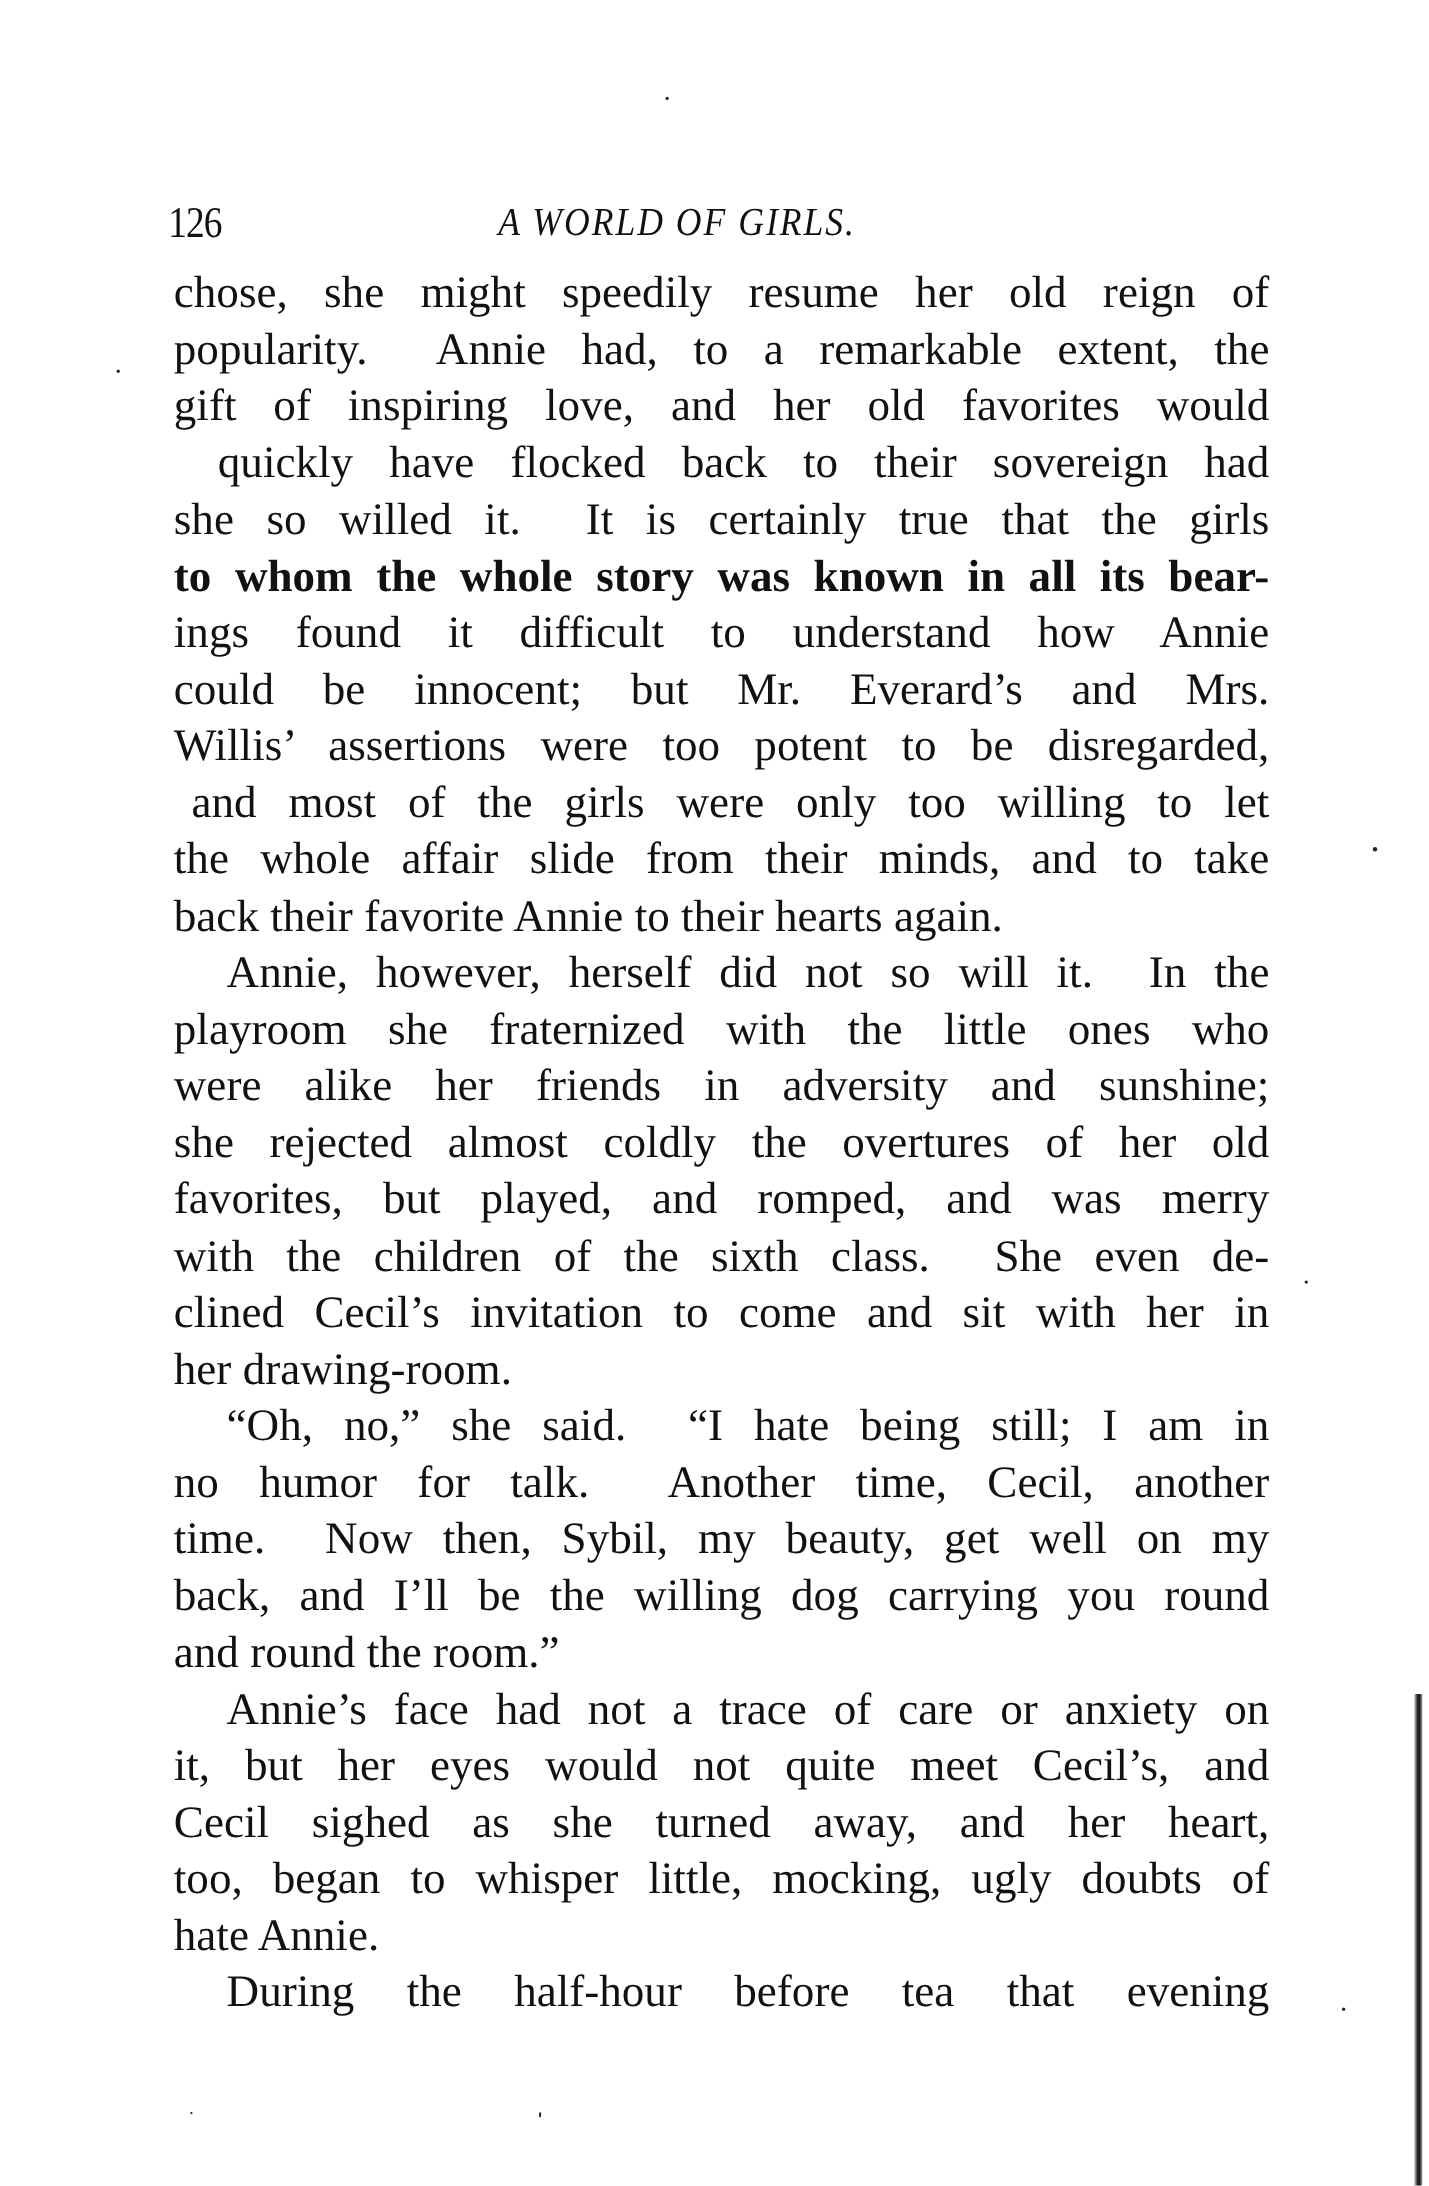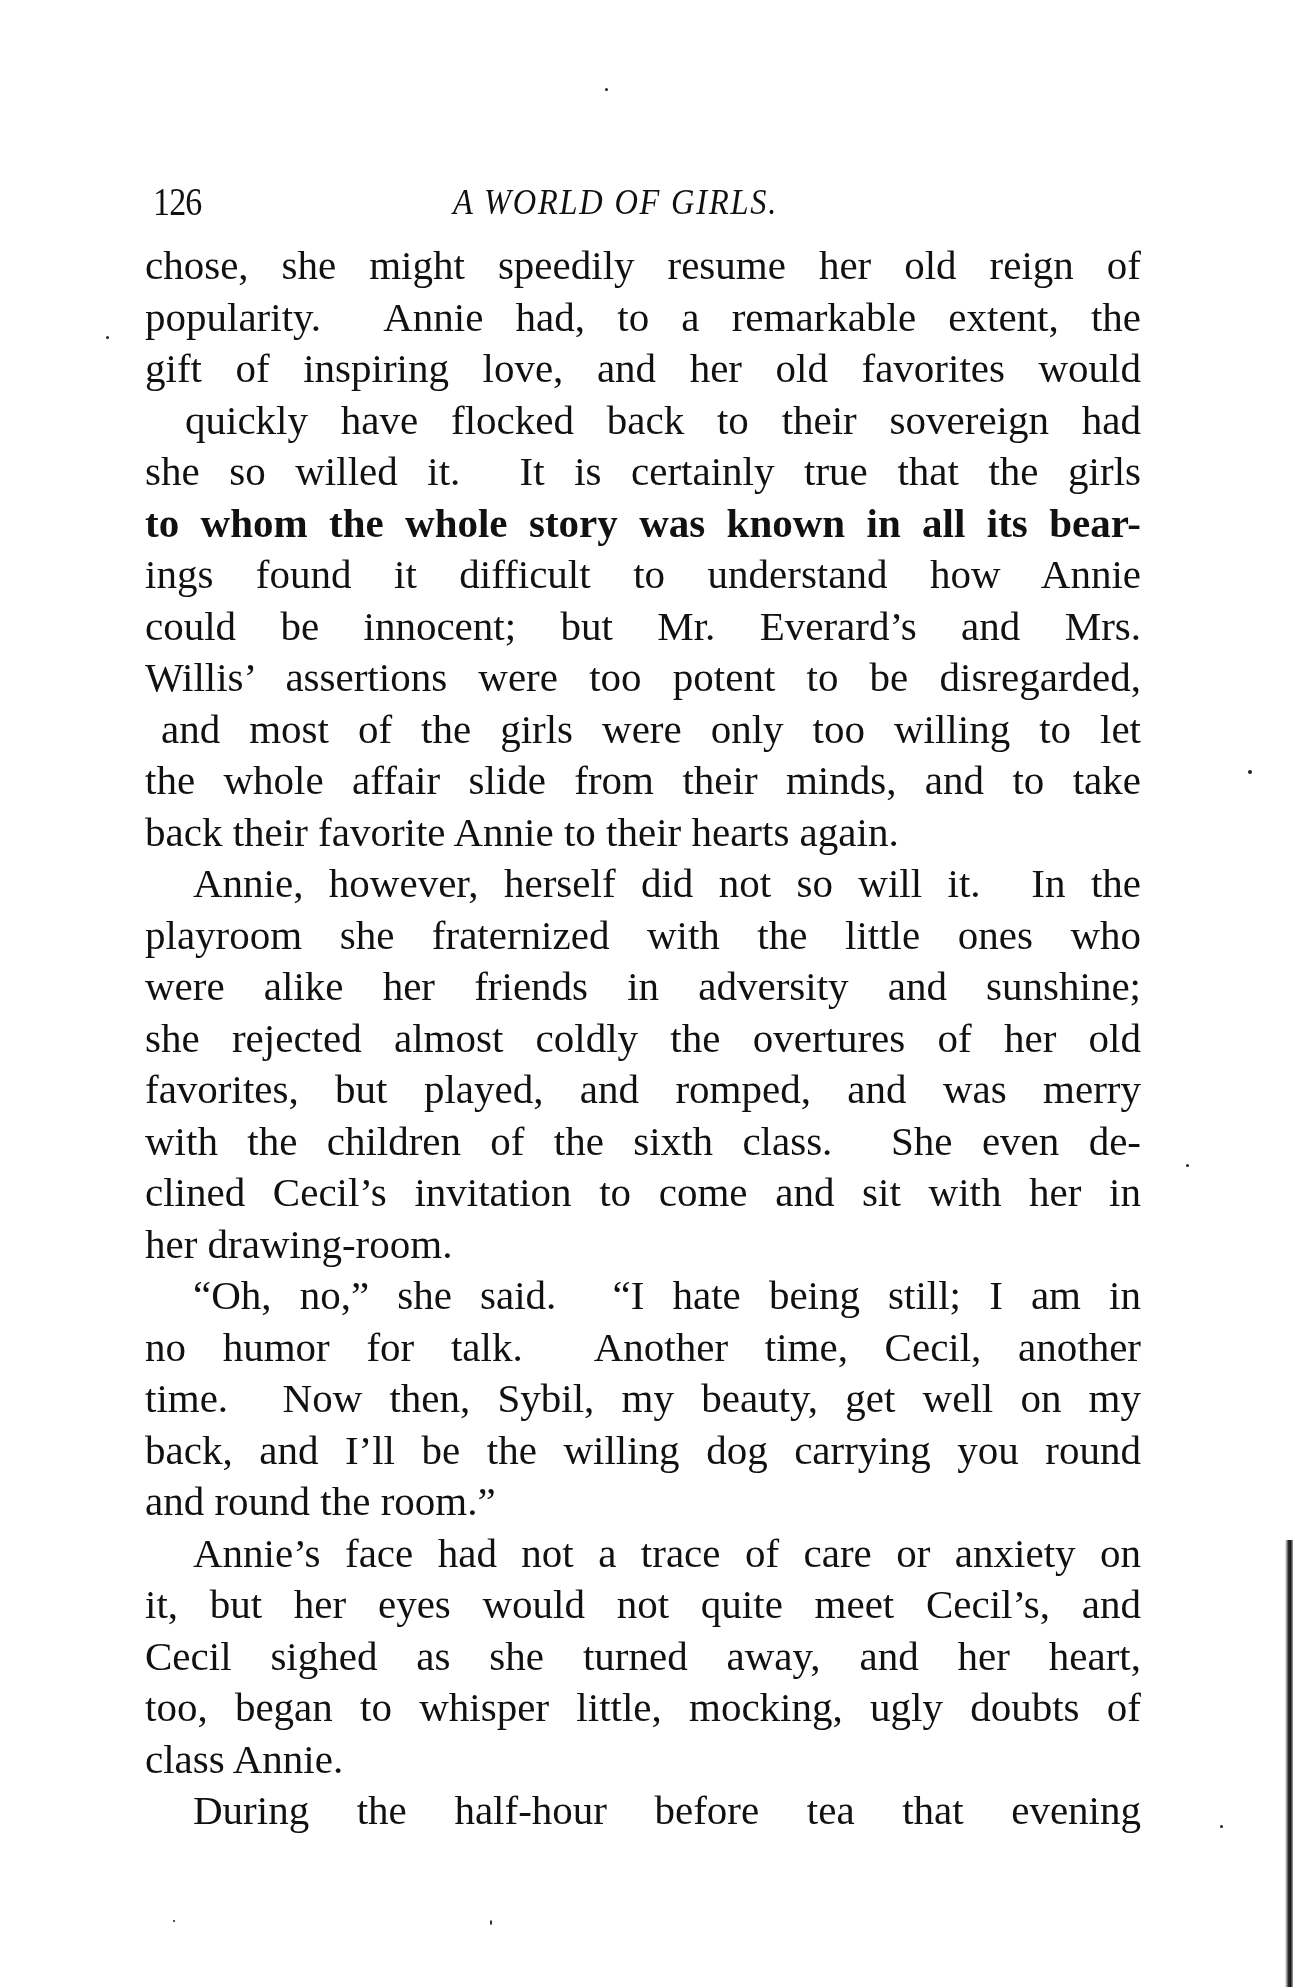--- a/index.html
+++ b/index.html
@@ -45,21 +45,21 @@
     font-size: 36px;
     line-height: 48px;
     font-style: italic;
     letter-spacing: 2px;
     white-space: nowrap;
     transform: scaleX(0.9);
     transform-origin: left center;
   }
   .body-text {
     position: absolute;
-    left: 145px;
+    left: 158px;
     top: 240px;
     width: 996px;
   }
   .line {
     height: 51.5px;
     line-height: 51.5px;
     font-size: 41px;
     white-space: nowrap;
     text-align: justify;
     text-align-last: justify;
@@ -125,21 +125,21 @@
     <div class="line last"><span>her drawing-room.</span></div>
     <div class="line indent"><span style="word-spacing: 0px; white-space: pre;">“Oh, no,” she said.  “I hate being still; I am in</span></div>
     <div class="line"><span style="word-spacing: 0px; white-space: pre;">no humor for talk.  Another time, Cecil, another</span></div>
     <div class="line"><span style="word-spacing: 0px; white-space: pre;">time.  Now then, Sybil, my beauty, get well on my</span></div>
     <div class="line"><span style="word-spacing: 0px; white-space: pre;">back, and I’ll be the willing dog carrying you round</span></div>
     <div class="line last"><span>and round the room.”</span></div>
     <div class="line indent"><span style="word-spacing: 0px; white-space: pre;">Annie’s face had not a trace of care or anxiety on</span></div>
     <div class="line"><span style="word-spacing: 0px; white-space: pre;">it, but her eyes would not quite meet Cecil’s, and</span></div>
     <div class="line"><span style="word-spacing: 0px; white-space: pre;">Cecil sighed as she turned away, and her heart,</span></div>
     <div class="line"><span style="word-spacing: 0px; white-space: pre;">too, began to whisper little, mocking, ugly doubts of</span></div>
-    <div class="line last"><span>class Annie.</span></div>
+    <div class="line last"><span>hate Annie.</span></div>
     <div class="line indent"><span style="word-spacing: 0px; white-space: pre;">During the half-hour before tea that evening</span></div>
   </div>
 
   <div class="speck" style="left:605px;top:88px;width:3px;height:3px;"></div>
   <div class="speck" style="left:106px;top:336px;width:3px;height:3px;"></div>
   <div class="speck" style="left:1248px;top:770px;width:4px;height:4px;"></div>
   <div class="speck" style="left:1186px;top:1164px;width:3px;height:3px;"></div>
   <div class="speck" style="left:1220px;top:1825px;width:3px;height:3px;"></div>
   <div class="speck" style="left:490px;top:1920px;width:2px;height:5px;"></div>
   <div class="speck" style="left:173px;top:1920px;width:2px;height:2px;"></div>

